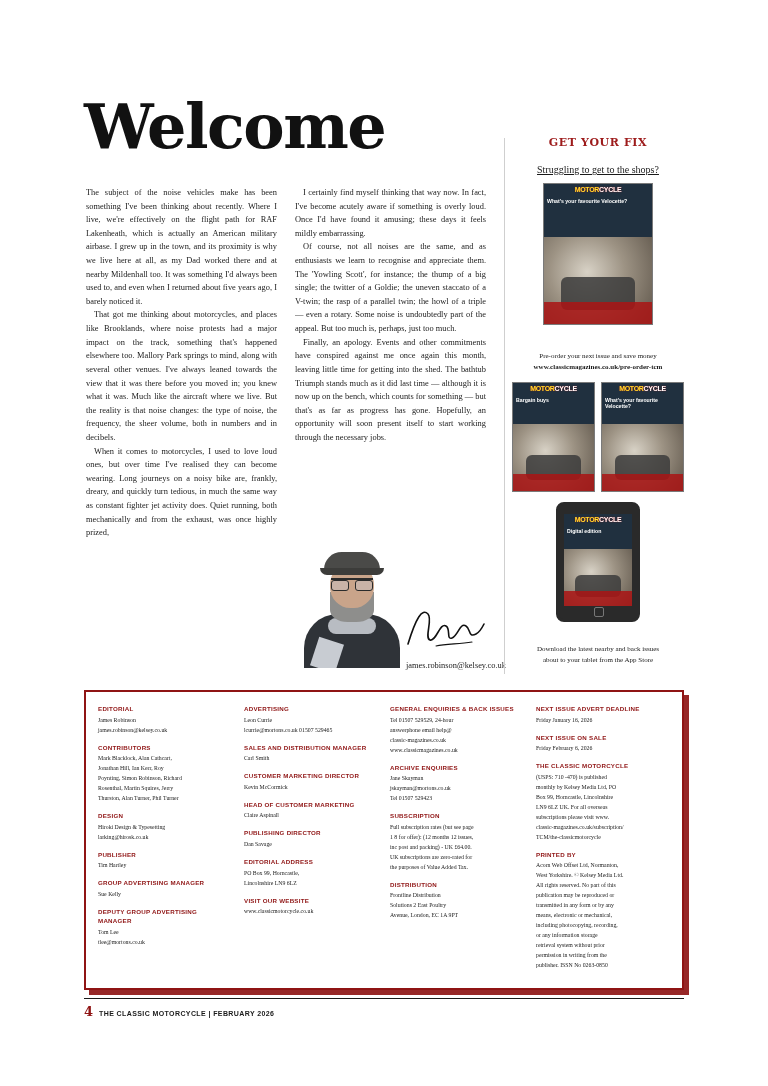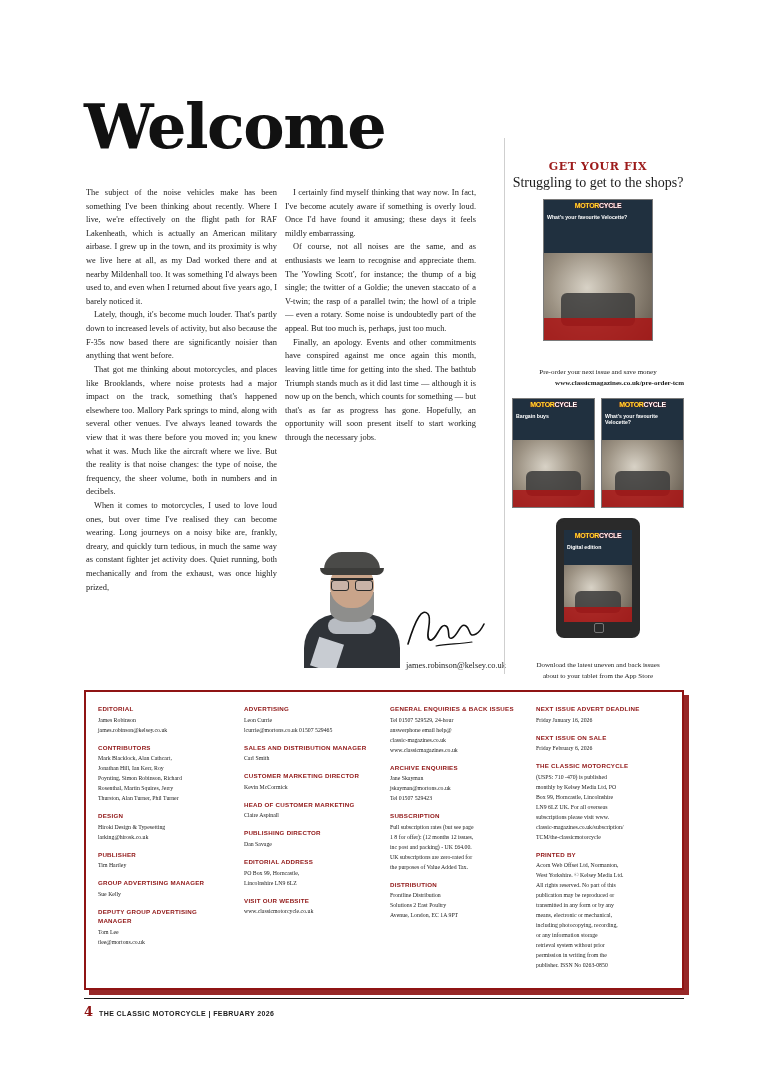--- a/index.html
+++ b/index.html
@@ -36,21 +36,21 @@
     line-height: 1;
   }
 
   
   .body-cols {
     position: absolute;
     left: 86px;
     top: 186px;
     width: 400px;
     display: flex;
-    gap: 8px;
+    gap: 18px;
   }
   .col {
     width: 191px;
     font-size: 8.4px;
     line-height: 1.62;
     text-align: justify;
     color: #1a1a1a;
   }
   .col p {
     margin: 0 0 0 0;
@@ -193,36 +193,35 @@
     top: 136px;
     width: 172px;
     text-align: center;
   }
   .rail-title {
     font-family: "DejaVu Serif", serif;
     font-weight: bold;
     font-size: 11px;
     letter-spacing: 0.6px;
     color: #9d1b1b;
-    margin-top: 24px;
   }
   .rail-sub {
-    font-size: 14px;
-    margin-top: 2px;
-    color: #1a1a1a;
+    font-size: 10px;
+    margin-top: 15px;
+    color: #1a1a1a;
+    text-decoration: underline;
   }
   .rail-caption {
     font-size: 7px;
     line-height: 1.5;
     margin-top: 22px;
     color: #1a1a1a;
   }
   .rail-caption .bold {
     font-weight: bold;
-    text-align: right;
   }
 
   
   .cover {
     position: relative;
     display: inline-block;
     border: 1px solid #7a7a7a;
     overflow: hidden;
     background: #20303f;
   }
@@ -376,21 +375,20 @@
 </head>
 <body>
 
 <div class="page">
 
   <div class="welcome-title">Welcome</div>
 
   <div class="body-cols">
     <div class="col">
       <p class="first">The subject of the noise vehicles make has been something I've been thinking about recently. Where I live, we're effectively on the flight path for RAF Lakenheath, which is actually an American military airbase. I grew up in the town, and its proximity is why we live here at all, as my Dad worked there and at nearby Mildenhall too. It was something I'd always been used to, and even when I returned about five years ago, I barely noticed it.</p>
-      <p>Lately, though, it's become much louder. That's partly down to increased levels of activity, but also because the F-35s now based there are significantly noisier than anything that went before.</p>
       <p>That got me thinking about motorcycles, and places like Brooklands, where noise protests had a major impact on the track, something that's happened elsewhere too. Mallory Park springs to mind, along with several other venues. I've always leaned towards the view that it was there before you moved in; you knew what it was. Much like the aircraft where we live. But the reality is that noise changes: the type of noise, the frequency, the sheer volume, both in numbers and in decibels.</p>
       <p>When it comes to motorcycles, I used to love loud ones, but over time I've realised they can become wearing. Long journeys on a noisy bike are, frankly, dreary, and quickly turn tedious, in much the same way as constant fighter jet activity does. Quiet running, both mechanically and from the exhaust, was once highly prized,</p>
     </div>
     <div class="col">
       <p>I certainly find myself thinking that way now. In fact, I've become acutely aware if something is overly loud. Once I'd have found it amusing; these days it feels mildly embarrassing.</p>
       <p>Of course, not all noises are the same, and as enthusiasts we learn to recognise and appreciate them. The 'Yowling Scott', for instance; the thump of a big single; the twitter of a Goldie; the uneven staccato of a V-twin; the rasp of a parallel twin; the howl of a triple — even a rotary. Some noise is undoubtedly part of the appeal. But too much is, perhaps, just too much.</p>
       <p>Finally, an apology. Events and other commitments have conspired against me once again this month, leaving little time for getting into the shed. The bathtub Triumph stands much as it did last time — although it is now up on the bench, which counts for something — but that's as far as progress has gone. Hopefully, an opportunity will soon present itself to start working through the necessary jobs.</p>
     </div>
   </div>
 
@@ -461,21 +459,21 @@
             </div>
           <div class="strip"></div>
           <div class="logo"><span>MOTOR</span><span class="red">CYCLE</span></div>
           <div class="headline">Digital edition</div>
         </div>
       </div>
       <div class="home"></div>
     </div>
 
     <div class="rail-caption">
-      <div>Download the latest uneven and back issues</div>
+      <div>Download the latest nearby and back issues</div>
       <div>about to your tablet from the App Store</div>
     </div>
   </div>
 
   <div class="staffbox">
     <div class="staffbox-inner">
 
       <div class="sb-col">
         <div class="sb-h">EDITORIAL</div>
         <div class="sb-t">James Robinson</div>

